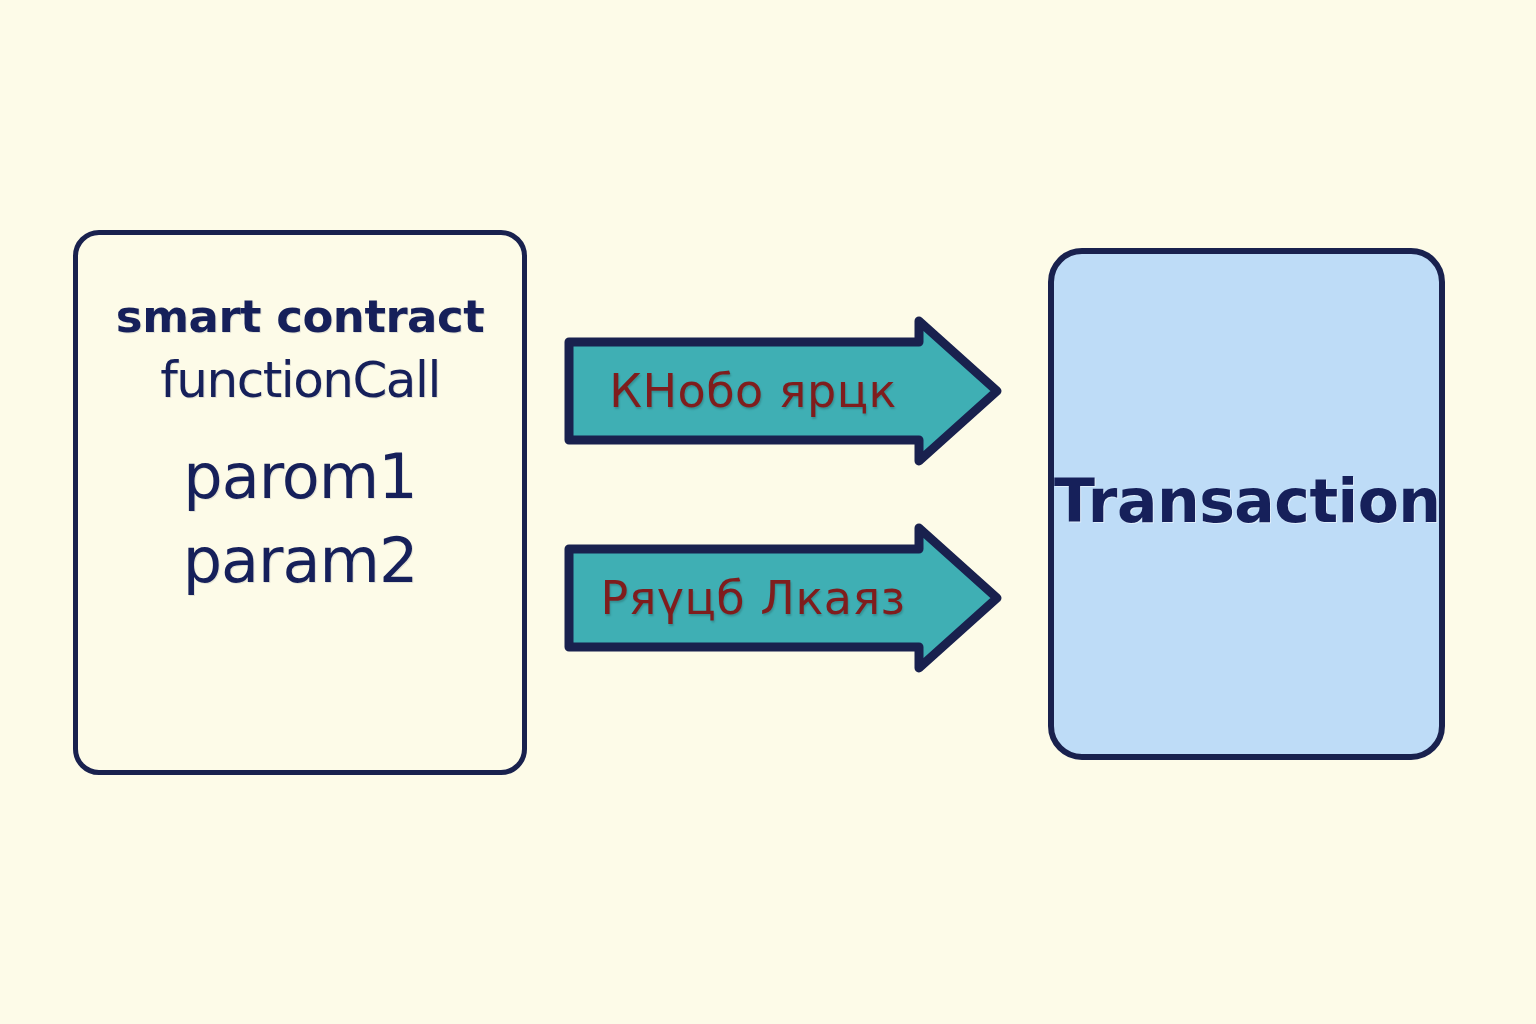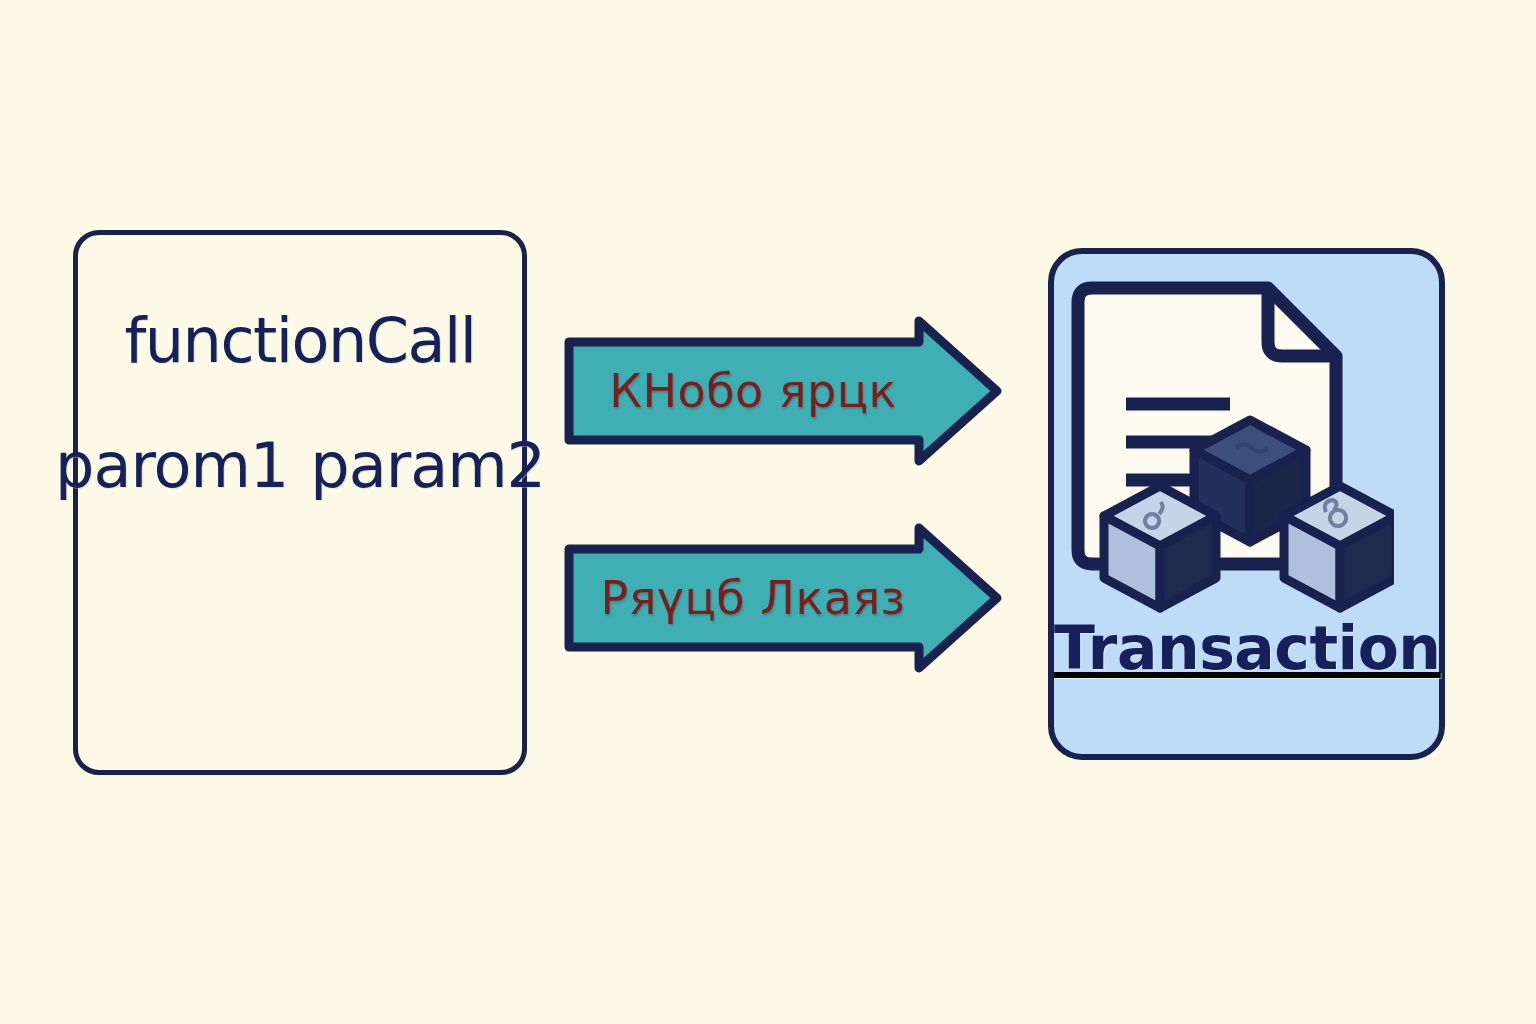--- a/index.html
+++ b/index.html
@@ -42,33 +42,33 @@
     font-size: 45px;
     font-weight: 700;
     color: #16205a;
     letter-spacing: -0.5px;
     line-height: 1.05;
     white-space: nowrap;
     text-shadow: 1px 1px 0 rgba(200,200,190,.45);
   }
   .sc-fn {
     font-family: "DejaVu Sans", sans-serif;
-    font-size: 62px;
+    font-size: 50px;
     font-weight: 400;
     color: #16205a;
     letter-spacing: -1.5px;
     line-height: 1.15;
     margin-top: 12px;
     white-space: nowrap;
     text-shadow: 1px 1px 0 rgba(200,200,190,.45);
   }
   .sc-params {
-    margin-top: 59px;
-    display: flex;
-    flex-direction: row;
+    margin-top: 36px;
+    display: flex;
+    flex-direction: column;
     align-items: center;
     gap: 22px;
   }
   .sc-param {
     font-family: "DejaVu Sans", sans-serif;
     font-size: 62px;
     font-weight: 400;
     color: #16205a;
     letter-spacing: -1px;
     line-height: 1;
@@ -112,23 +112,22 @@
     position: absolute;
     left: 1048px;
     top: 248px;
     width: 397px;
     height: 512px;
     box-sizing: border-box;
     border: 6px solid #19214e;
     border-radius: 34px;
     background: #bedcf7;
     display: flex;
-    flex-direction: column;
-    align-items: flex-start;
-    text-decoration: underline;
+    flex-direction: row;
+    align-items: center;
   }
   .tx-graphic {
     position: relative;
     width: 340px;
     height: 360px;
     margin-top: 10px;
   }
   .tx-graphic svg { display: block; width: 100%; height: 100%; }
   .tx-label {
     font-family: "DejaVu Sans", sans-serif;
@@ -141,20 +140,21 @@
     white-space: nowrap;
     text-shadow: 1px 1px 0 rgba(255,255,255,.5);
   }
 </style>
 </head>
 <body>
 
 <div id="stage">
 
   <div class="source-card">
+    <div class="sc-title">smart contract</div>
     <div class="sc-fn">functionCall</div>
     <div class="sc-params">
       <div class="sc-param">parom1</div>
       <div class="sc-param">param2</div>
     </div>
   </div>
 
   <div class="arrow" id="arrow-1">
     <svg viewBox="0 0 440 150" xmlns="http://www.w3.org/2000/svg">
       <polygon points="6,26 356,26 356,5 434,75 356,145 356,124 6,124" fill="#3FAFB4" stroke="#19214E" stroke-width="9" stroke-linejoin="round"></polygon>

